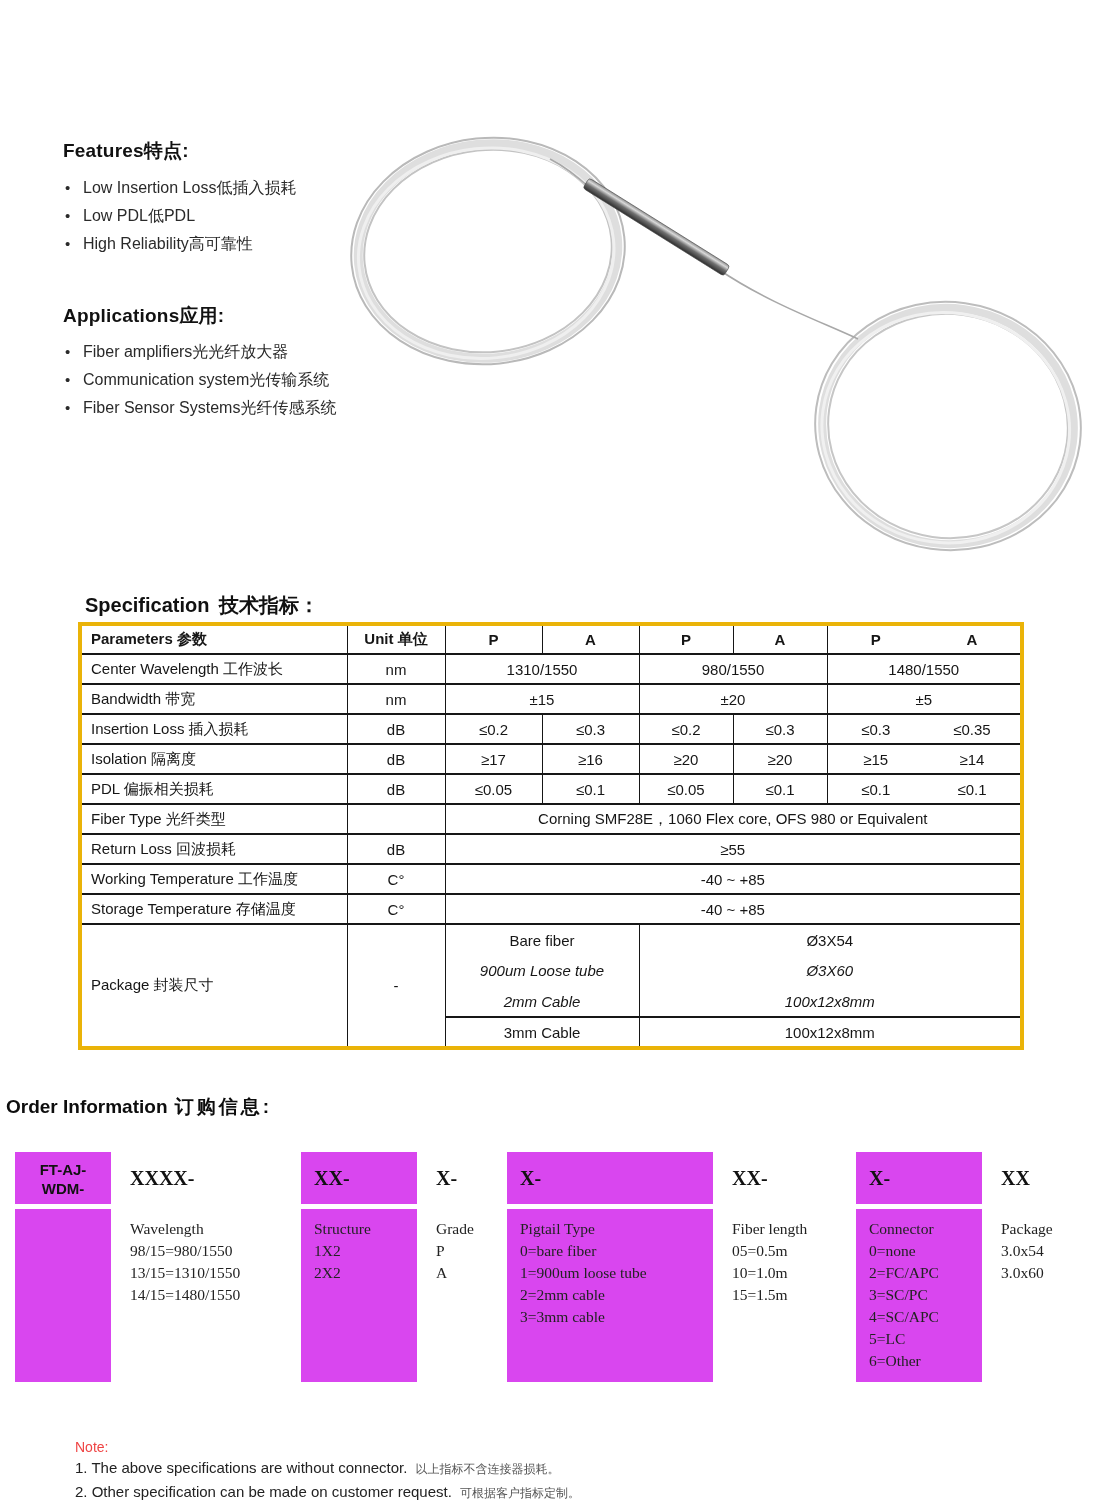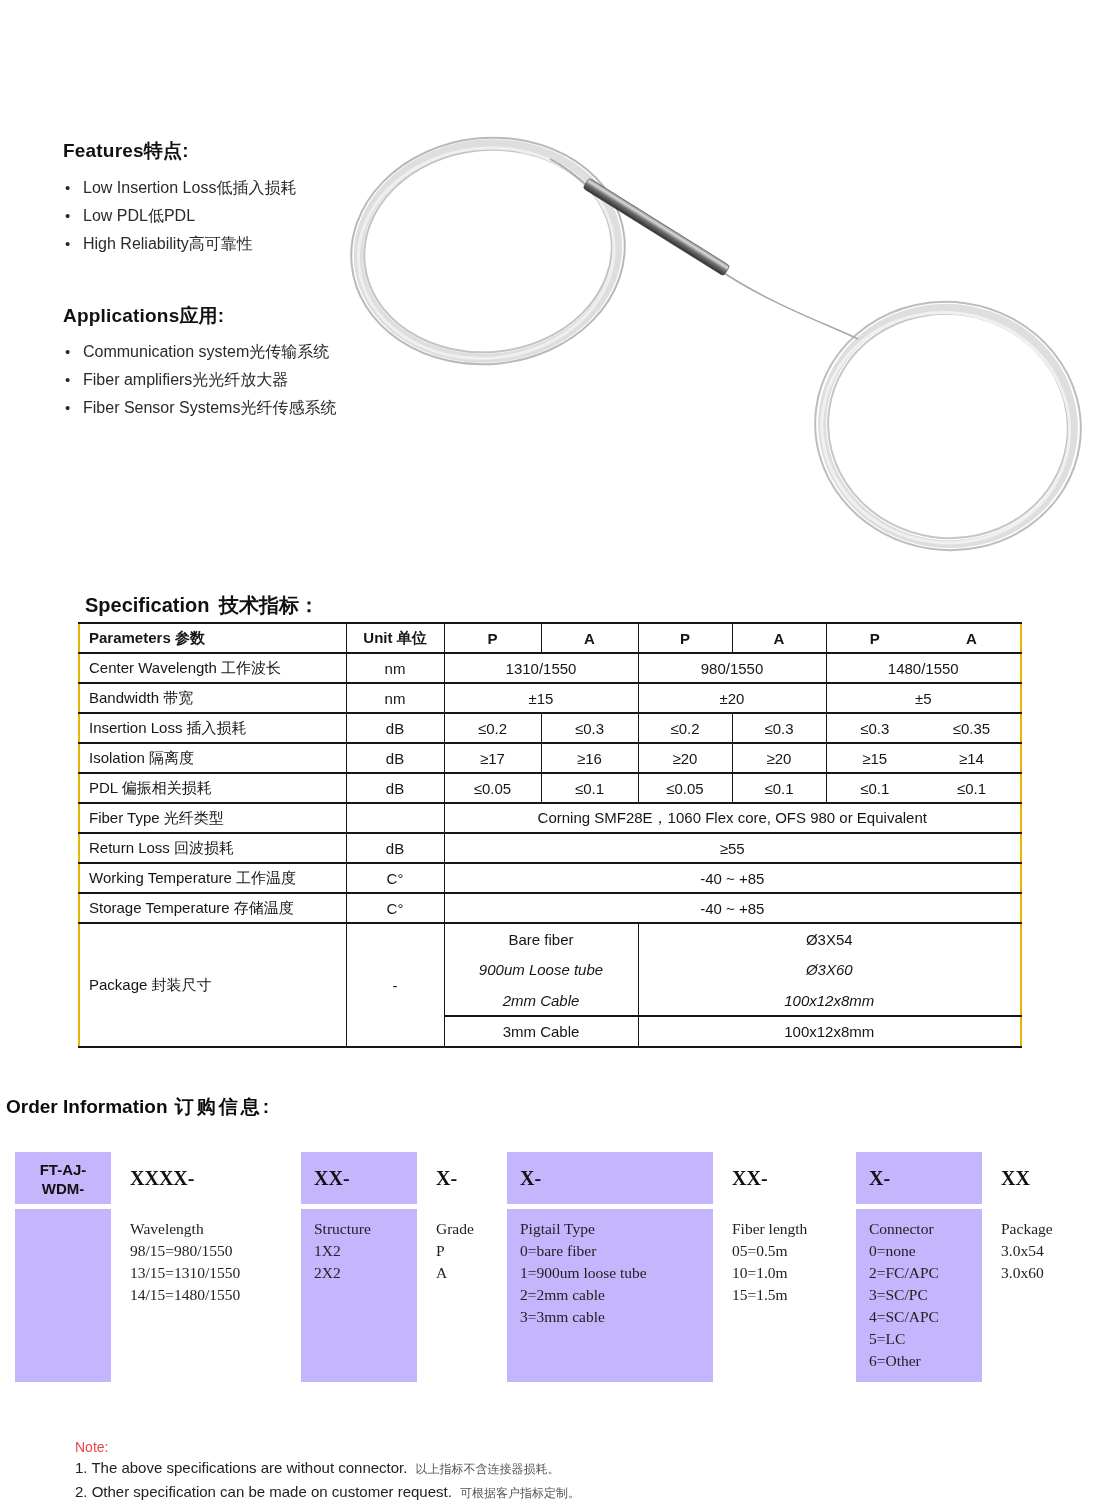--- a/index.html
+++ b/index.html
@@ -61,21 +61,21 @@
     border-top: 2px solid #161616;
     border-bottom: 2px solid #161616;
     height: 30px;
     text-align: center;
     vertical-align: middle;
     padding: 1px 3px;
     font-weight: normal;
     overflow: hidden;
     white-space: nowrap;
   }
-  table.spec { border: 2px solid #eab308; }
+  table.spec { border: 4px solid #eab308; }
   table.spec th { font-weight: bold; }
   table.spec th.lbl, table.spec td.lbl { text-align: left; padding-left: 9px; }
   table.spec td.no-right, table.spec th.no-right { border-right: none; }
   table.spec td.no-left, table.spec th.no-left { border-left: none; }
   table.spec td.pkg-mid { border-bottom: none; }
   table.spec td.pkg-mid2 { border-top: none; border-bottom: none; font-style: italic; }
   table.spec td.pkg-last { border-top: 2px solid #161616; }
   table.spec tr.pkg td { height: 31px; }
 
   
@@ -110,21 +110,21 @@
   }
   .order-col .gap { height: 5px; }
   .order-col .bd {
     height: 173px;
     font-family: "Liberation Serif", serif;
     font-size: 15.5px;
     line-height: 22px;
     color: #222;
     padding: 9px 0 0 13px;
   }
-  .order-col.gray .hd, .order-col.gray .bd { background: #c4b5fd; }
+  .order-col.gray .hd, .order-col.gray .bd { background: #d946ef; }
 
   
   .note { position: absolute; left: 75px; top: 1437px; }
   .note .note-title { font-size: 14px; color: #ef4444; line-height: 20px; }
   .note .nline { font-size: 15px; color: #222; line-height: 21px; }
   .note .nline .zh {
     font-family: Liberation Mono, monospace;
     font-size: 12px;
     color: #555;
     margin-left: 8px;
@@ -137,22 +137,22 @@
 
   <div class="blk-heading" style="left:63px; top:138px;">Features特点:</div>
   <ul class="bullet-list" style="left:63px; top:174px;">
     <li>Low Insertion Loss低插入损耗</li>
     <li>Low PDL低PDL</li>
     <li>High Reliability高可靠性</li>
   </ul>
 
   <div class="blk-heading" style="left:63px; top:303px;">Applications应用:</div>
   <ul class="bullet-list" style="left:63px; top:338px;">
+    <li>Fiber amplifiers光光纤放大器</li>
     <li>Communication system光传输系统</li>
-    <li>Fiber amplifiers光光纤放大器</li>
     <li>Fiber Sensor Systems光纤传感系统</li>
   </ul>
 
   <svg class="photo" viewBox="0 0 770 450">
     <defs>
       <linearGradient id="tubeGrad" x1="0" y1="0" x2="0" y2="1">
         <stop offset="0" stop-color="#8f8f8f"></stop>
         <stop offset="0.25" stop-color="#d9d9d9"></stop>
         <stop offset="0.55" stop-color="#6f6f6f"></stop>
         <stop offset="1" stop-color="#2e2e2e"></stop>

